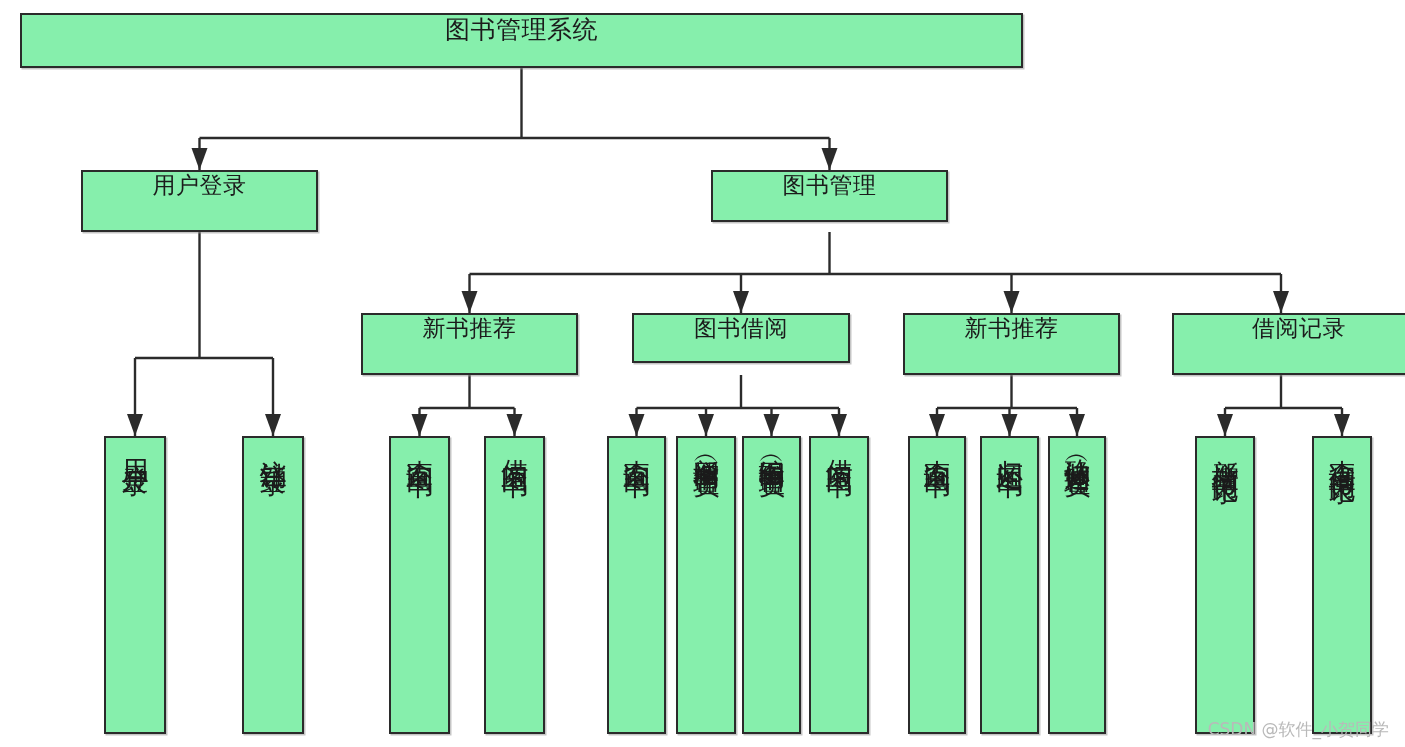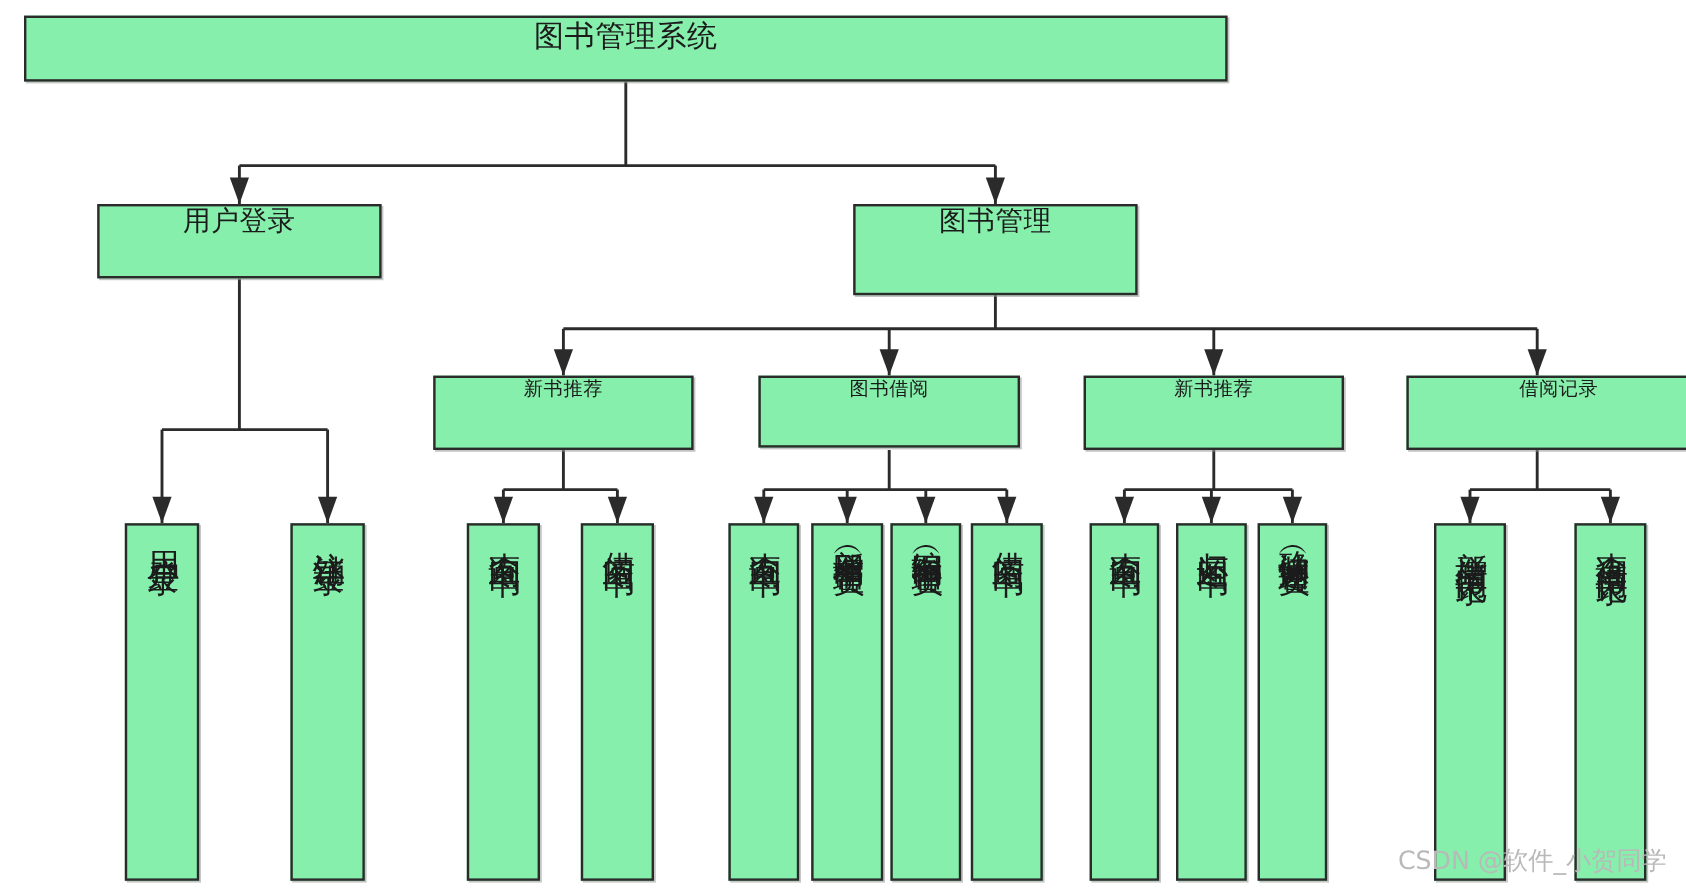--- a/index.html
+++ b/index.html
@@ -36,21 +36,21 @@
     display: block;
     text-align: center;
     line-height: 1.18;
     letter-spacing: 0.5px;
     white-space: nowrap;
     color: #1b1b1b;
   }
   
   .tier-root .node-label { font-size: 25px; }
   .tier-two .node-label  { font-size: 23px; }
-  .tier-three .node-label{ font-size: 16px; }
+  .tier-three .node-label{ font-size: 23px; }
   
   .leaf .node-label {
     writing-mode: vertical-rl;
     text-orientation: upright;
     font-size: 27px;
     line-height: 1.05;
     letter-spacing: 4px;
     max-height: 100%;
   }
   .leaf.leaf-wide .node-label { font-size: 26px; letter-spacing: 2px; }
@@ -63,22 +63,22 @@
   }
   .conn-line {
     stroke: #2b2b2b;
     stroke-width: 2.4;
     fill: none;
   }
   .conn-arrow { fill: #2b2b2b; }
   .watermark {
     position: absolute;
     right: 16px;
-    bottom: 16px;
-    font-size: 21px;
+    bottom: 6px;
+    font-size: 17px;
     color: #b9b9b9;
     white-space: nowrap;
     font-family: "DejaVu Sans", "Liberation Sans", sans-serif;
   }
 </style>
 </head>
 <body>
 
 <div id="diagram-root">
   <svg class="connectors" viewBox="0 0 1405 747" preserveAspectRatio="none" id="connector-svg">
@@ -135,27 +135,27 @@
       <line x1="1342" y1="408" x2="1342" y2="436" class="conn-line"></line>
       <path d="M 1334 414 L 1350 414 L 1342 436 Z" class="conn-arrow"></path>
     </svg>
   <div id="node-layer">
       <div class="node-box tier-root" style="left: 20px; top: 13px; width: 1003px; height: 55px;">
         <span class="node-label">图书管理系统</span>
       </div>
       <div class="node-box tier-two" style="left: 81px; top: 170px; width: 237px; height: 62px;">
         <span class="node-label">用户登录</span>
       </div>
-      <div class="node-box tier-two" style="left: 711px; top: 170px; width: 237px; height: 76px;">
+      <div class="node-box tier-two" style="left: 711px; top: 170px; width: 237px; height: 52px;">
         <span class="node-label">图书管理</span>
       </div>
       <div class="node-box tier-three" style="left: 361px; top: 313px; width: 217px; height: 62px;">
         <span class="node-label">新书推荐</span>
       </div>
-      <div class="node-box tier-three" style="left: 632px; top: 313px; width: 218px; height: 60px;">
+      <div class="node-box tier-three" style="left: 632px; top: 313px; width: 218px; height: 50px;">
         <span class="node-label">图书借阅</span>
       </div>
       <div class="node-box tier-three" style="left: 903px; top: 313px; width: 217px; height: 62px;">
         <span class="node-label">新书推荐</span>
       </div>
       <div class="node-box tier-three" style="left: 1172px; top: 313px; width: 254px; height: 62px;">
         <span class="node-label">借阅记录</span>
       </div>
       <div class="node-box tier-leaf leaf" style="left: 104px; top: 436px; width: 62px; height: 298px;">
         <span class="node-label">用户登录</span>

